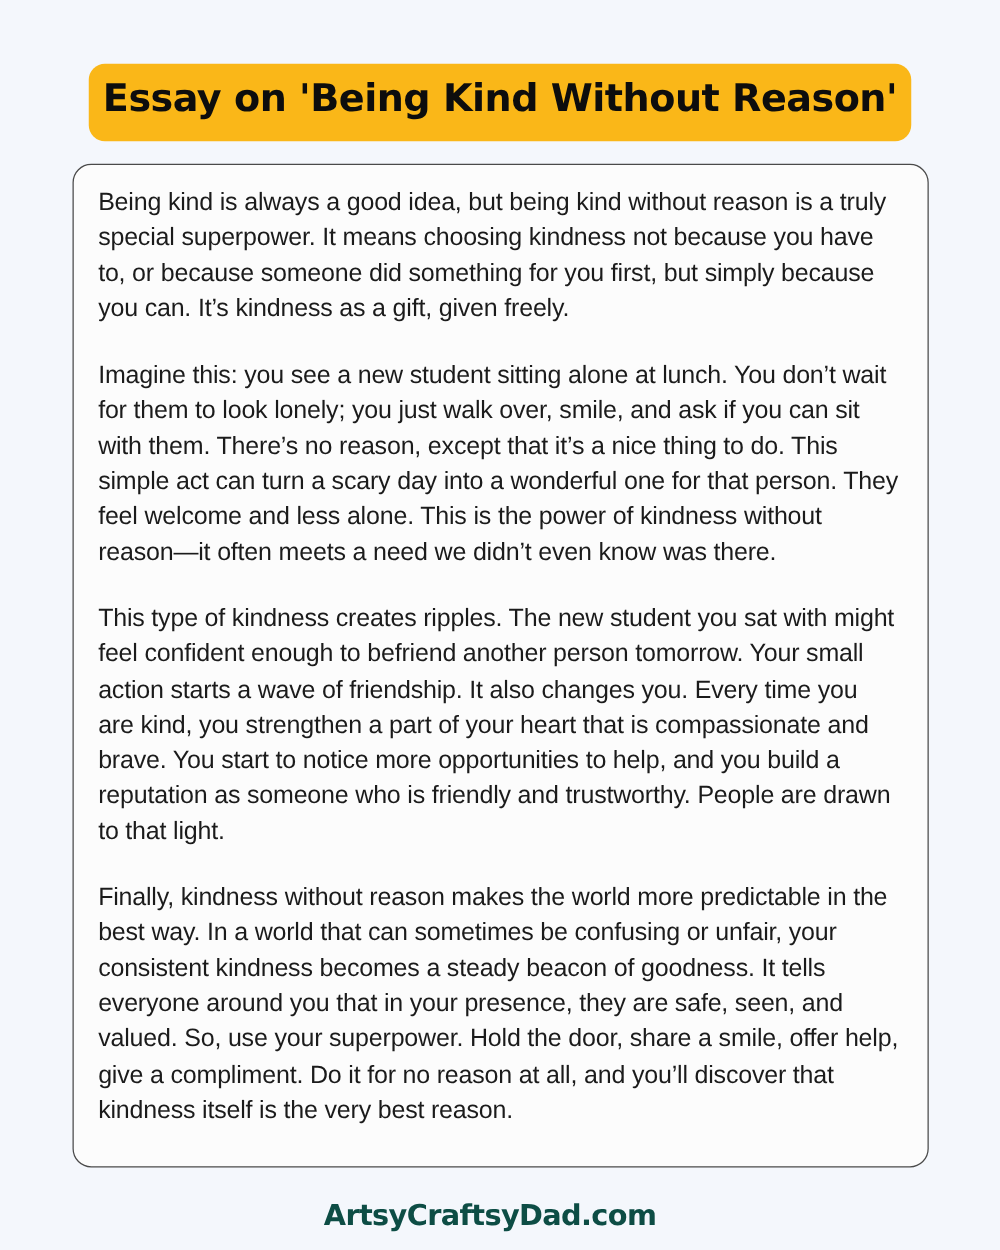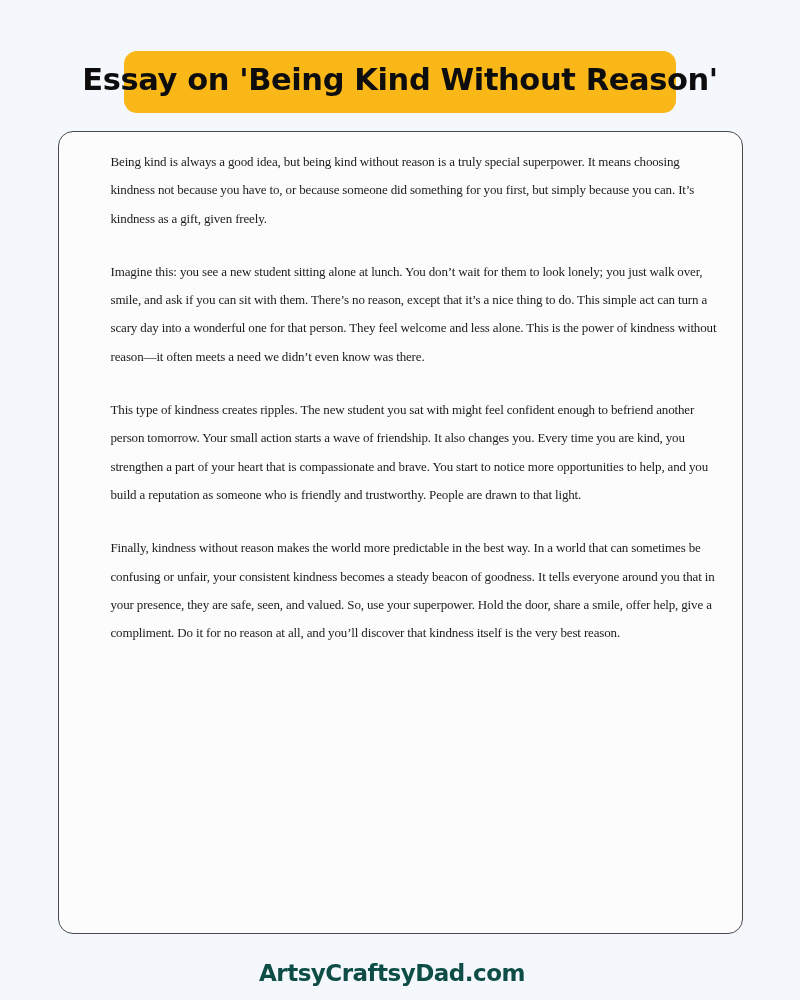--- a/index.html
+++ b/index.html
@@ -19,21 +19,21 @@
     height: 1000px;
     box-sizing: border-box;
     display: flex;
     flex-direction: column;
     align-items: center;
   }
 
   
   .title-banner {
     margin-top: 51px;
-    width: 552px;
+    width: 658px;
     min-height: 62px;
     box-sizing: border-box;
     background: #fab718;
     border-radius: 13px;
     display: flex;
     align-items: center;
     justify-content: center;
     padding: 6px 18px 10px 18px;
   }
   .title-text {
@@ -53,26 +53,25 @@
     width: 685px;
     height: 803px;
     box-sizing: border-box;
     background: #fcfcfc;
     border: 1.6px solid #4a4a4a;
     border-radius: 15px;
     padding: 16px 22px 14px 20px;
     overflow: hidden;
   }
   .essay-body {
-    font-family: Liberation Serif, serif;
-    font-size: 13px;
+    font-family: Liberation Sans, sans-serif;
+    font-size: 20px;
     line-height: 28.3px;
     color: #1b1b1b;
     letter-spacing: -0.15px;
-    margin-left: 32px;
   }
   .essay-body p {
     margin: 0 0 25px 0;
   }
   .essay-body p:last-child {
     margin-bottom: 0;
   }
 
   
   .footer-brand {

